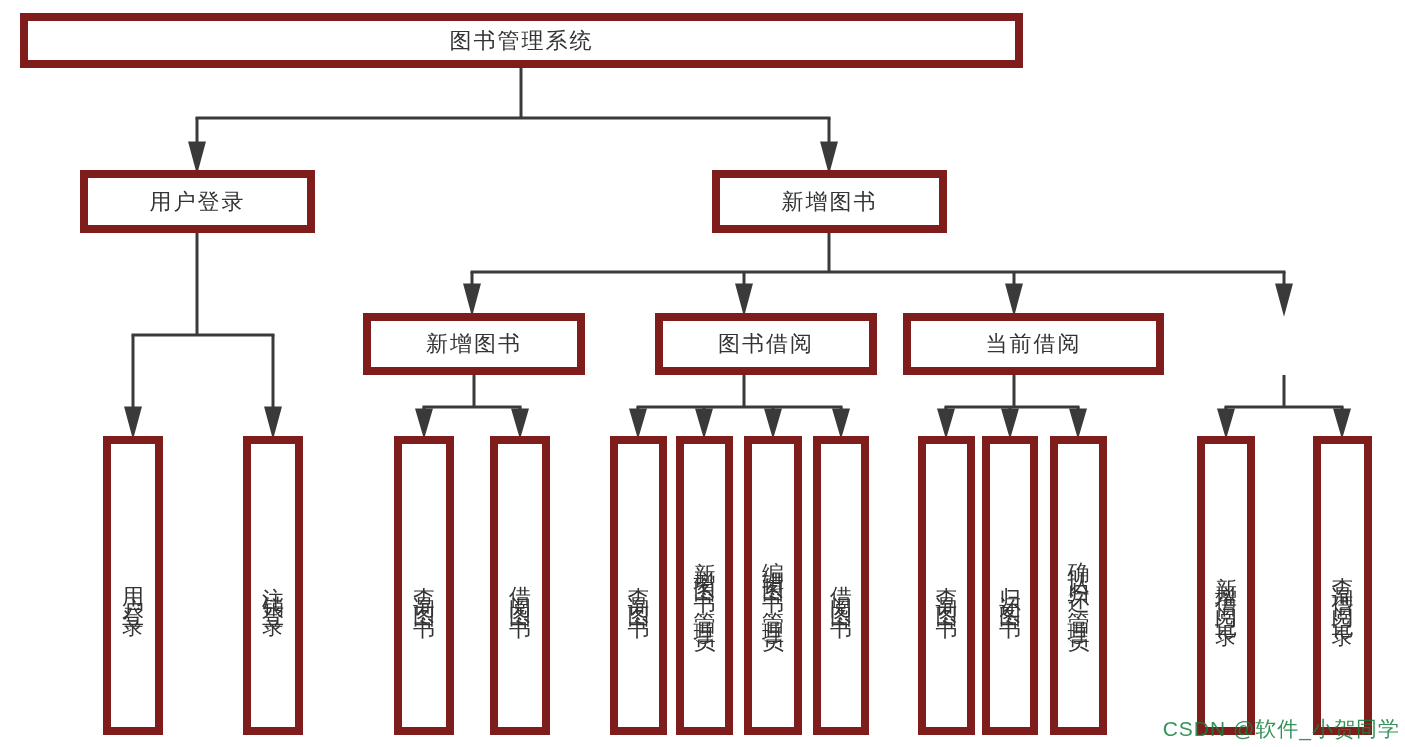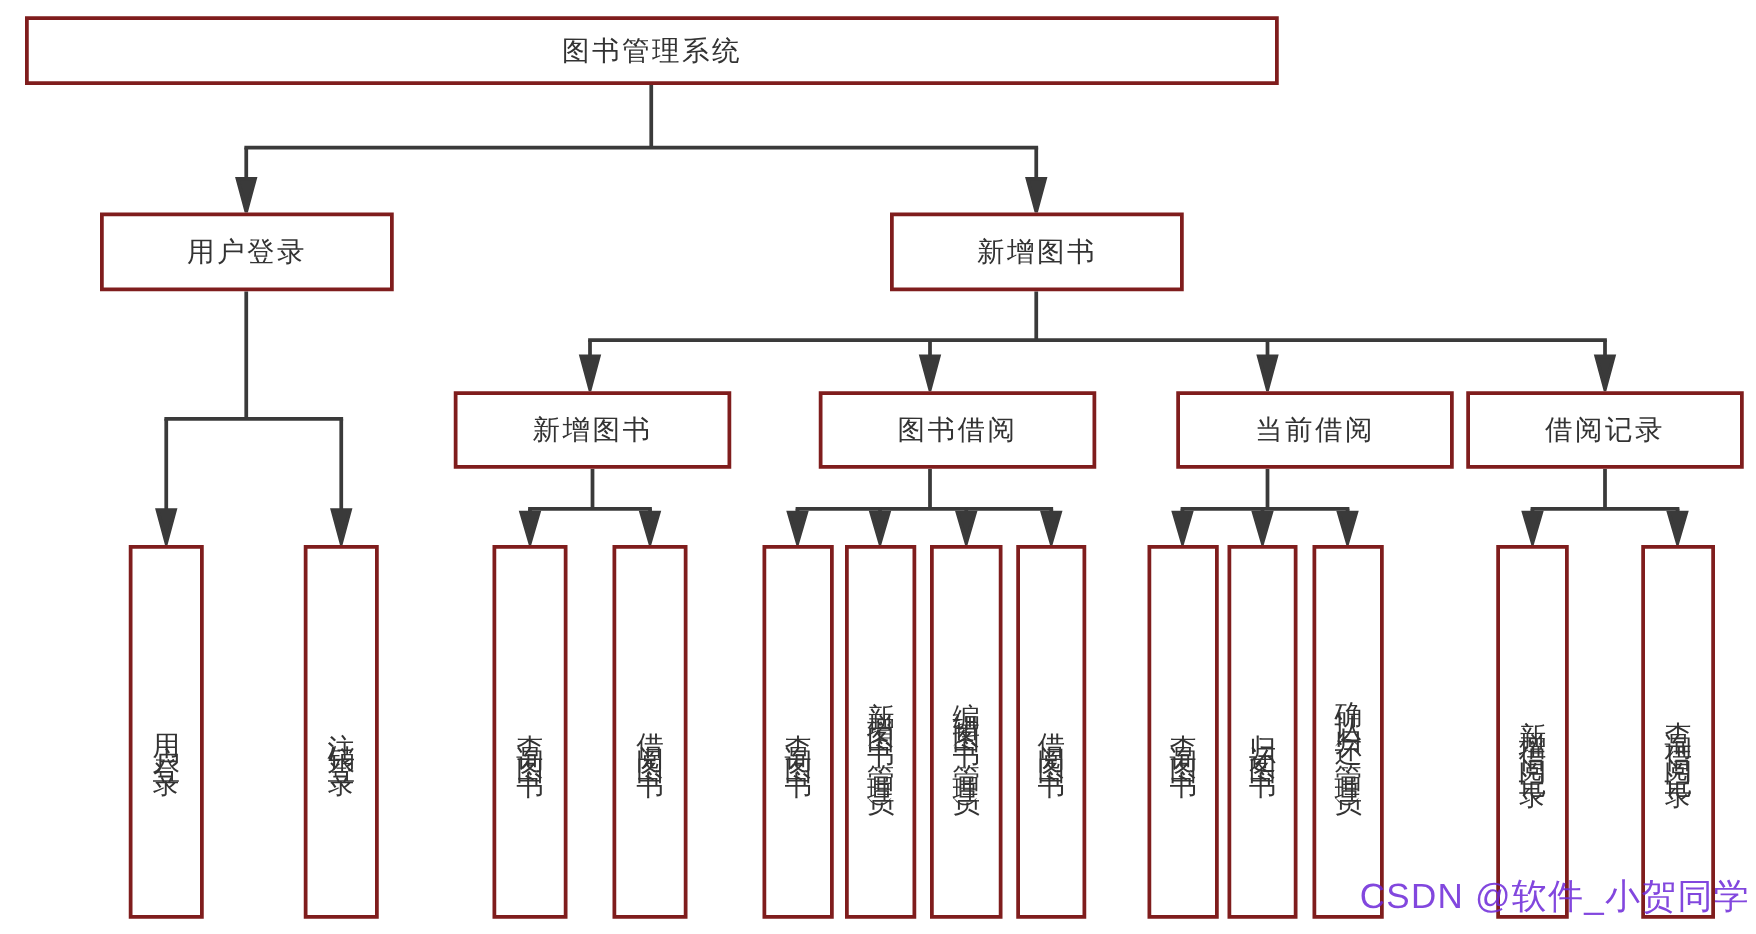--- a/index.html
+++ b/index.html
@@ -3,32 +3,32 @@
 <meta charset="utf-8">
 <style>
   html,body { margin:0; padding:0; background:#fff; }
   .canvas {
     position:relative; width:1405px; height:747px; background:#ffffff;
     font-family:"Liberation Sans", sans-serif; overflow:hidden;
   }
   .connectors { position:absolute; left:0; top:0; z-index:1; }
   .box {
     position:absolute; box-sizing:border-box; z-index:2;
-    border:3px solid #7f1d1d; background:#ffffff; color:#333333;
+    border:8px solid #7f1d1d; background:#ffffff; color:#333333;
     display:flex; align-items:center; justify-content:center;
     font-size:22px; letter-spacing:2px; white-space:nowrap;
   }
   .col {
     writing-mode:vertical-rl; text-orientation:mixed;
     letter-spacing:10px; line-height:1; white-space:normal;
     font-size:22px; padding-top:6px;
   }
   .watermark {
-    position:absolute; right:5px; top:698px; z-index:5;
-    color:#6d28d9; opacity:0.85; font-size:28px; letter-spacing:1px;
+    position:absolute; right:5px; top:715px; z-index:5;
+    color:#15803d; opacity:0.85; font-size:21px; letter-spacing:1px;
   }
 </style>
 </head>
 <body>
 
 <div class="canvas">
 
   <svg class="connectors" width="1405" height="747" viewBox="0 0 1405 747">
     <g stroke="#3a3a3a" stroke-width="3" fill="#3a3a3a">
 
@@ -93,22 +93,21 @@
     </g>
   </svg>
 
   <div class="box" style="left:20px;top:13px;width:1003px;height:55px">图书管理系统</div>
 
   <div class="box" style="left:80px;top:170px;width:235px;height:63px">用户登录</div>
   <div class="box" style="left:712px;top:170px;width:235px;height:63px">新增图书</div>
 
   <div class="box" style="left:363px;top:313px;width:222px;height:62px">新增图书</div>
   <div class="box" style="left:655px;top:313px;width:222px;height:62px">图书借阅</div>
-  <div class="box" style="left:941px;top:313px;width:222px;height:62px">当前借阅</div>
-  <div class="box" style="left:1173px;top:313px;width:222px;height:62px">借阅记录</div>
+  <div class="box" style="left:903px;top:313px;width:261px;height:62px">当前借阅</div>
 
   <div class="box col" style="left:103px;top:436px;width:60px;height:299px">用户登录</div>
   <div class="box col" style="left:243px;top:436px;width:60px;height:299px">注销登录</div>
 
   <div class="box col" style="left:394px;top:436px;width:60px;height:299px">查询图书</div>
   <div class="box col" style="left:490px;top:436px;width:60px;height:299px">借阅图书</div>
 
   <div class="box col" style="left:610px;top:436px;width:57px;height:299px">查询图书</div>
   <div class="box col" style="left:676px;top:436px;width:57px;height:299px">新增图书（管理员）</div>
   <div class="box col" style="left:744px;top:436px;width:58px;height:299px">编辑图书（管理员）</div>

